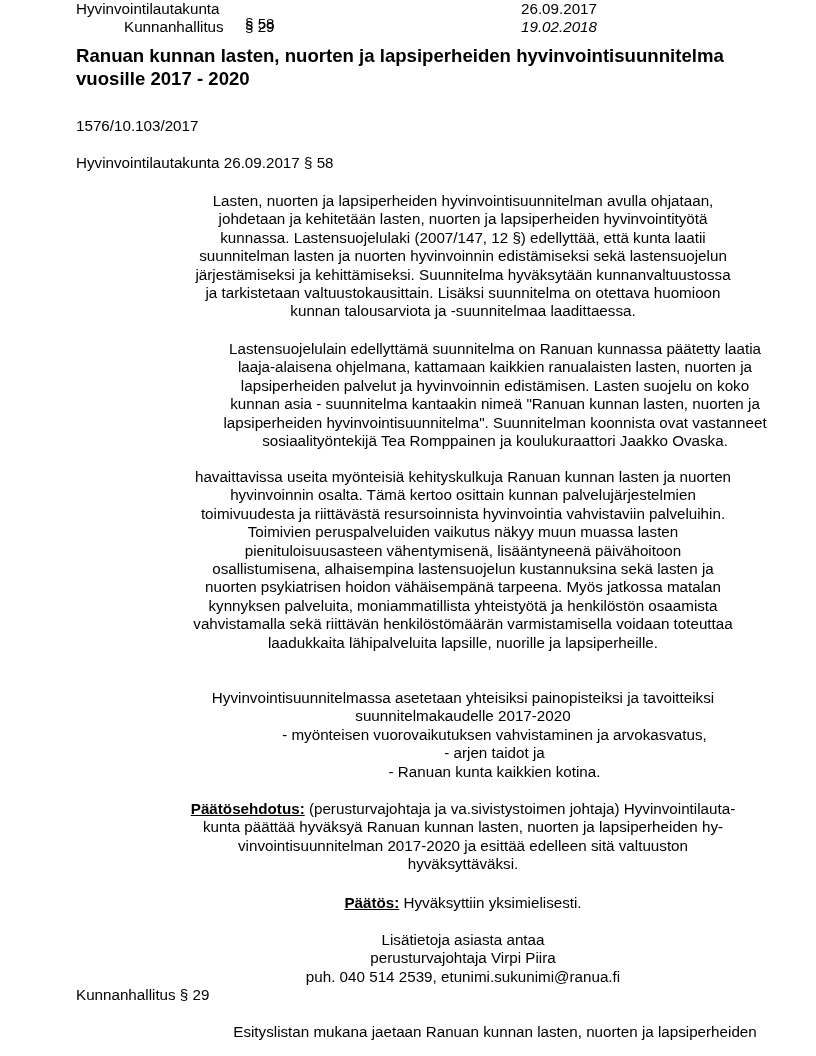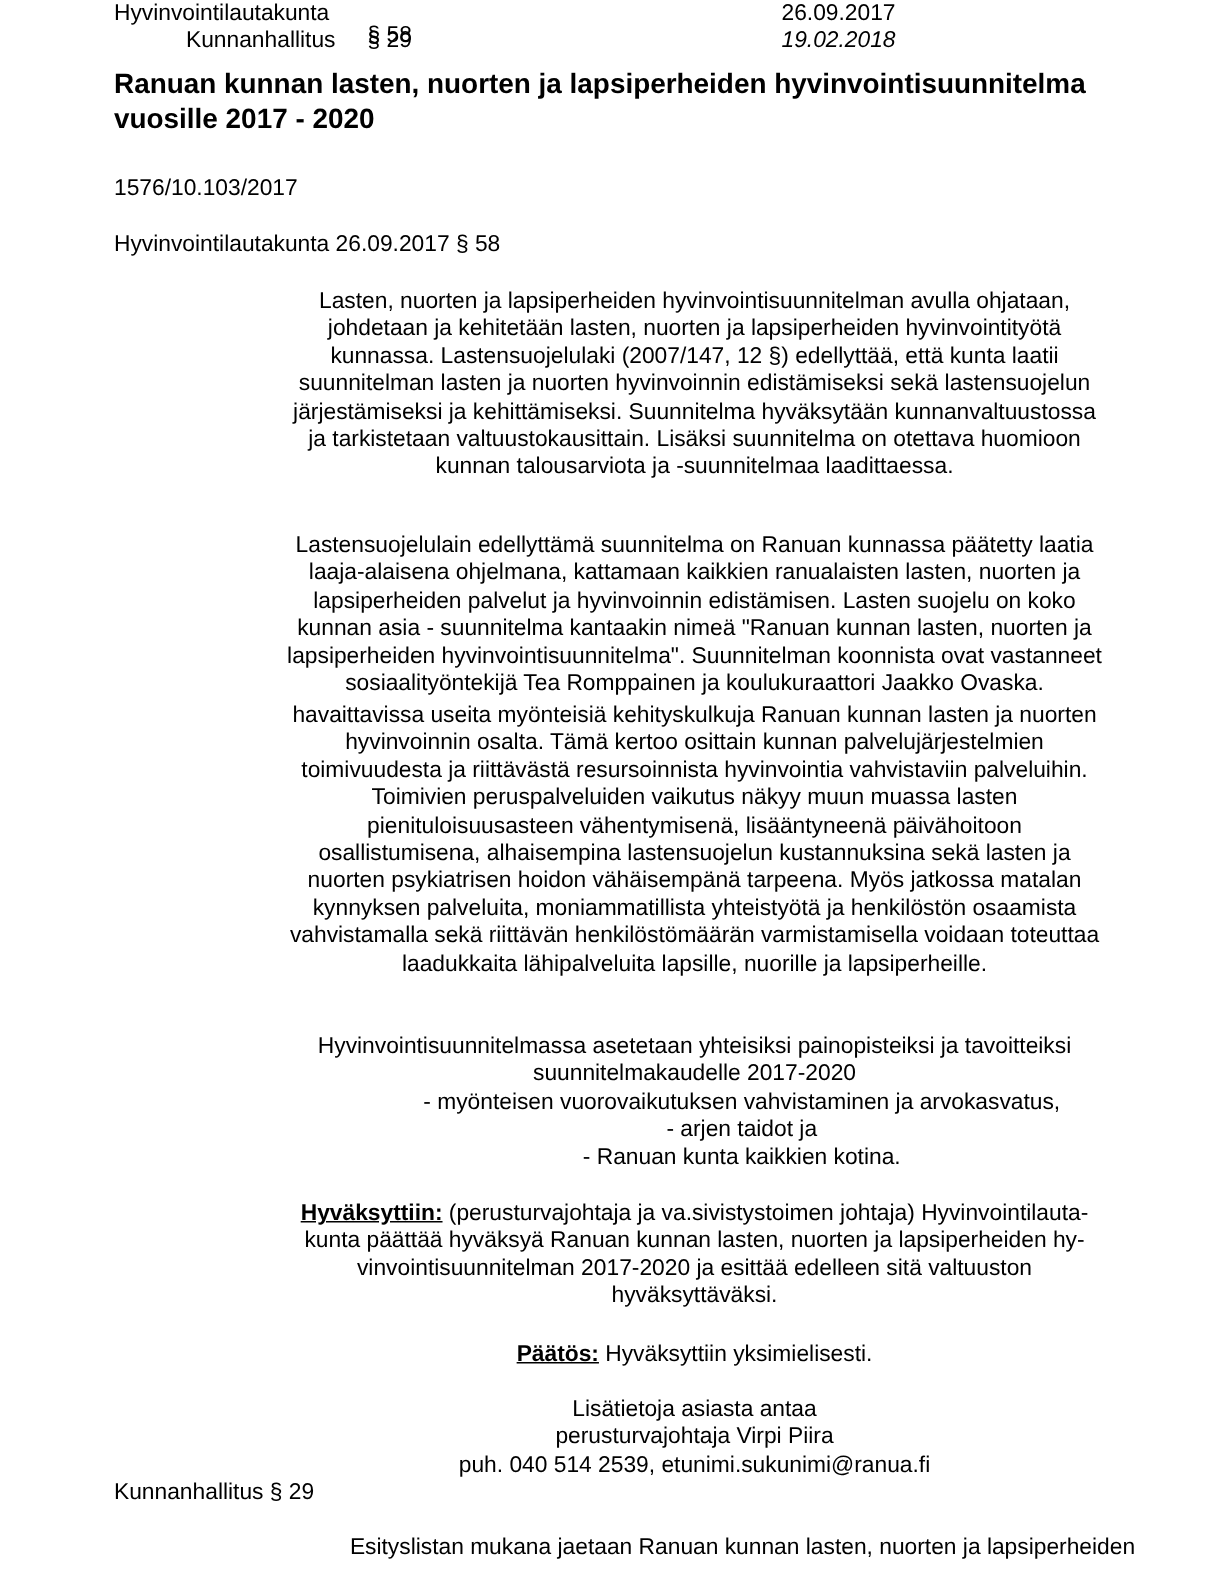--- a/index.html
+++ b/index.html
@@ -45,21 +45,21 @@
 <div class="para" style="top:192px;">
   <span class="l">Lasten, nuorten ja lapsiperheiden hyvinvointisuunnitelman avulla ohjataan,</span>
   <span class="l">johdetaan ja kehitetään lasten, nuorten ja lapsiperheiden hyvinvointityötä</span>
   <span class="l">kunnassa. Lastensuojelulaki (2007/147, 12 §) edellyttää, että kunta laatii</span>
   <span class="l">suunnitelman lasten ja nuorten hyvinvoinnin edistämiseksi sekä lastensuojelun</span>
   <span class="l">järjestämiseksi ja kehittämiseksi. Suunnitelma hyväksytään kunnanvaltuustossa</span>
   <span class="l">ja tarkistetaan valtuustokausittain. Lisäksi suunnitelma on otettava huomioon</span>
   <span class="l">kunnan talousarviota ja -suunnitelmaa laadittaessa.</span>
 </div>
 
-<div class="para" style="top:355px;">
+<div class="para" style="top:340px;margin-left:32px;">
   <span class="l">Lastensuojelulain edellyttämä suunnitelma on Ranuan kunnassa päätetty laatia</span>
   <span class="l">laaja-alaisena ohjelmana, kattamaan kaikkien ranualaisten lasten, nuorten ja</span>
   <span class="l">lapsiperheiden palvelut ja hyvinvoinnin edistämisen. Lasten suojelu on koko</span>
   <span class="l">kunnan asia - suunnitelma kantaakin nimeä "Ranuan kunnan lasten, nuorten ja</span>
   <span class="l">lapsiperheiden hyvinvointisuunnitelma". Suunnitelman koonnista ovat vastanneet</span>
   <span class="l">sosiaalityöntekijä Tea Romppainen ja koulukuraattori Jaakko Ovaska.</span>
 </div>
 
 <div class="para" style="top:468px;">
   <span class="l">havaittavissa useita myönteisiä kehityskulkuja Ranuan kunnan lasten ja nuorten</span>
@@ -76,21 +76,21 @@
 
 <div class="para" style="top:689px;">
   <span class="l">Hyvinvointisuunnitelmassa asetetaan yhteisiksi painopisteiksi ja tavoitteiksi</span>
   <span class="l">suunnitelmakaudelle 2017-2020</span>
   <span class="l bul">- myönteisen vuorovaikutuksen vahvistaminen ja arvokasvatus,</span>
   <span class="l bul">- arjen taidot ja</span>
   <span class="l bul">- Ranuan kunta kaikkien kotina.</span>
 </div>
 
 <div class="para" style="top:800px;">
-  <span class="l"><span class="u">Hyväksyttiin:</span><span> (perusturvajohtaja ja va.sivistystoimen johtaja) Hyvinvointilauta-</span></span>
+  <span class="l"><span class="u">Päätösehdotus:</span><span> (perusturvajohtaja ja va.sivistystoimen johtaja) Hyvinvointilauta-</span></span>
   <span class="l">kunta päättää hyväksyä Ranuan kunnan lasten, nuorten ja lapsiperheiden hy-</span>
   <span class="l">vinvointisuunnitelman 2017-2020 ja esittää edelleen sitä valtuuston</span>
   <span class="l">hyväksyttäväksi.</span>
 </div>
 
 <div class="para" style="top:894px;">
   <span class="l"><span class="u">Päätös:</span><span> Hyväksyttiin yksimielisesti.</span></span>
 </div>
 
 <div class="para" style="top:931px;">

